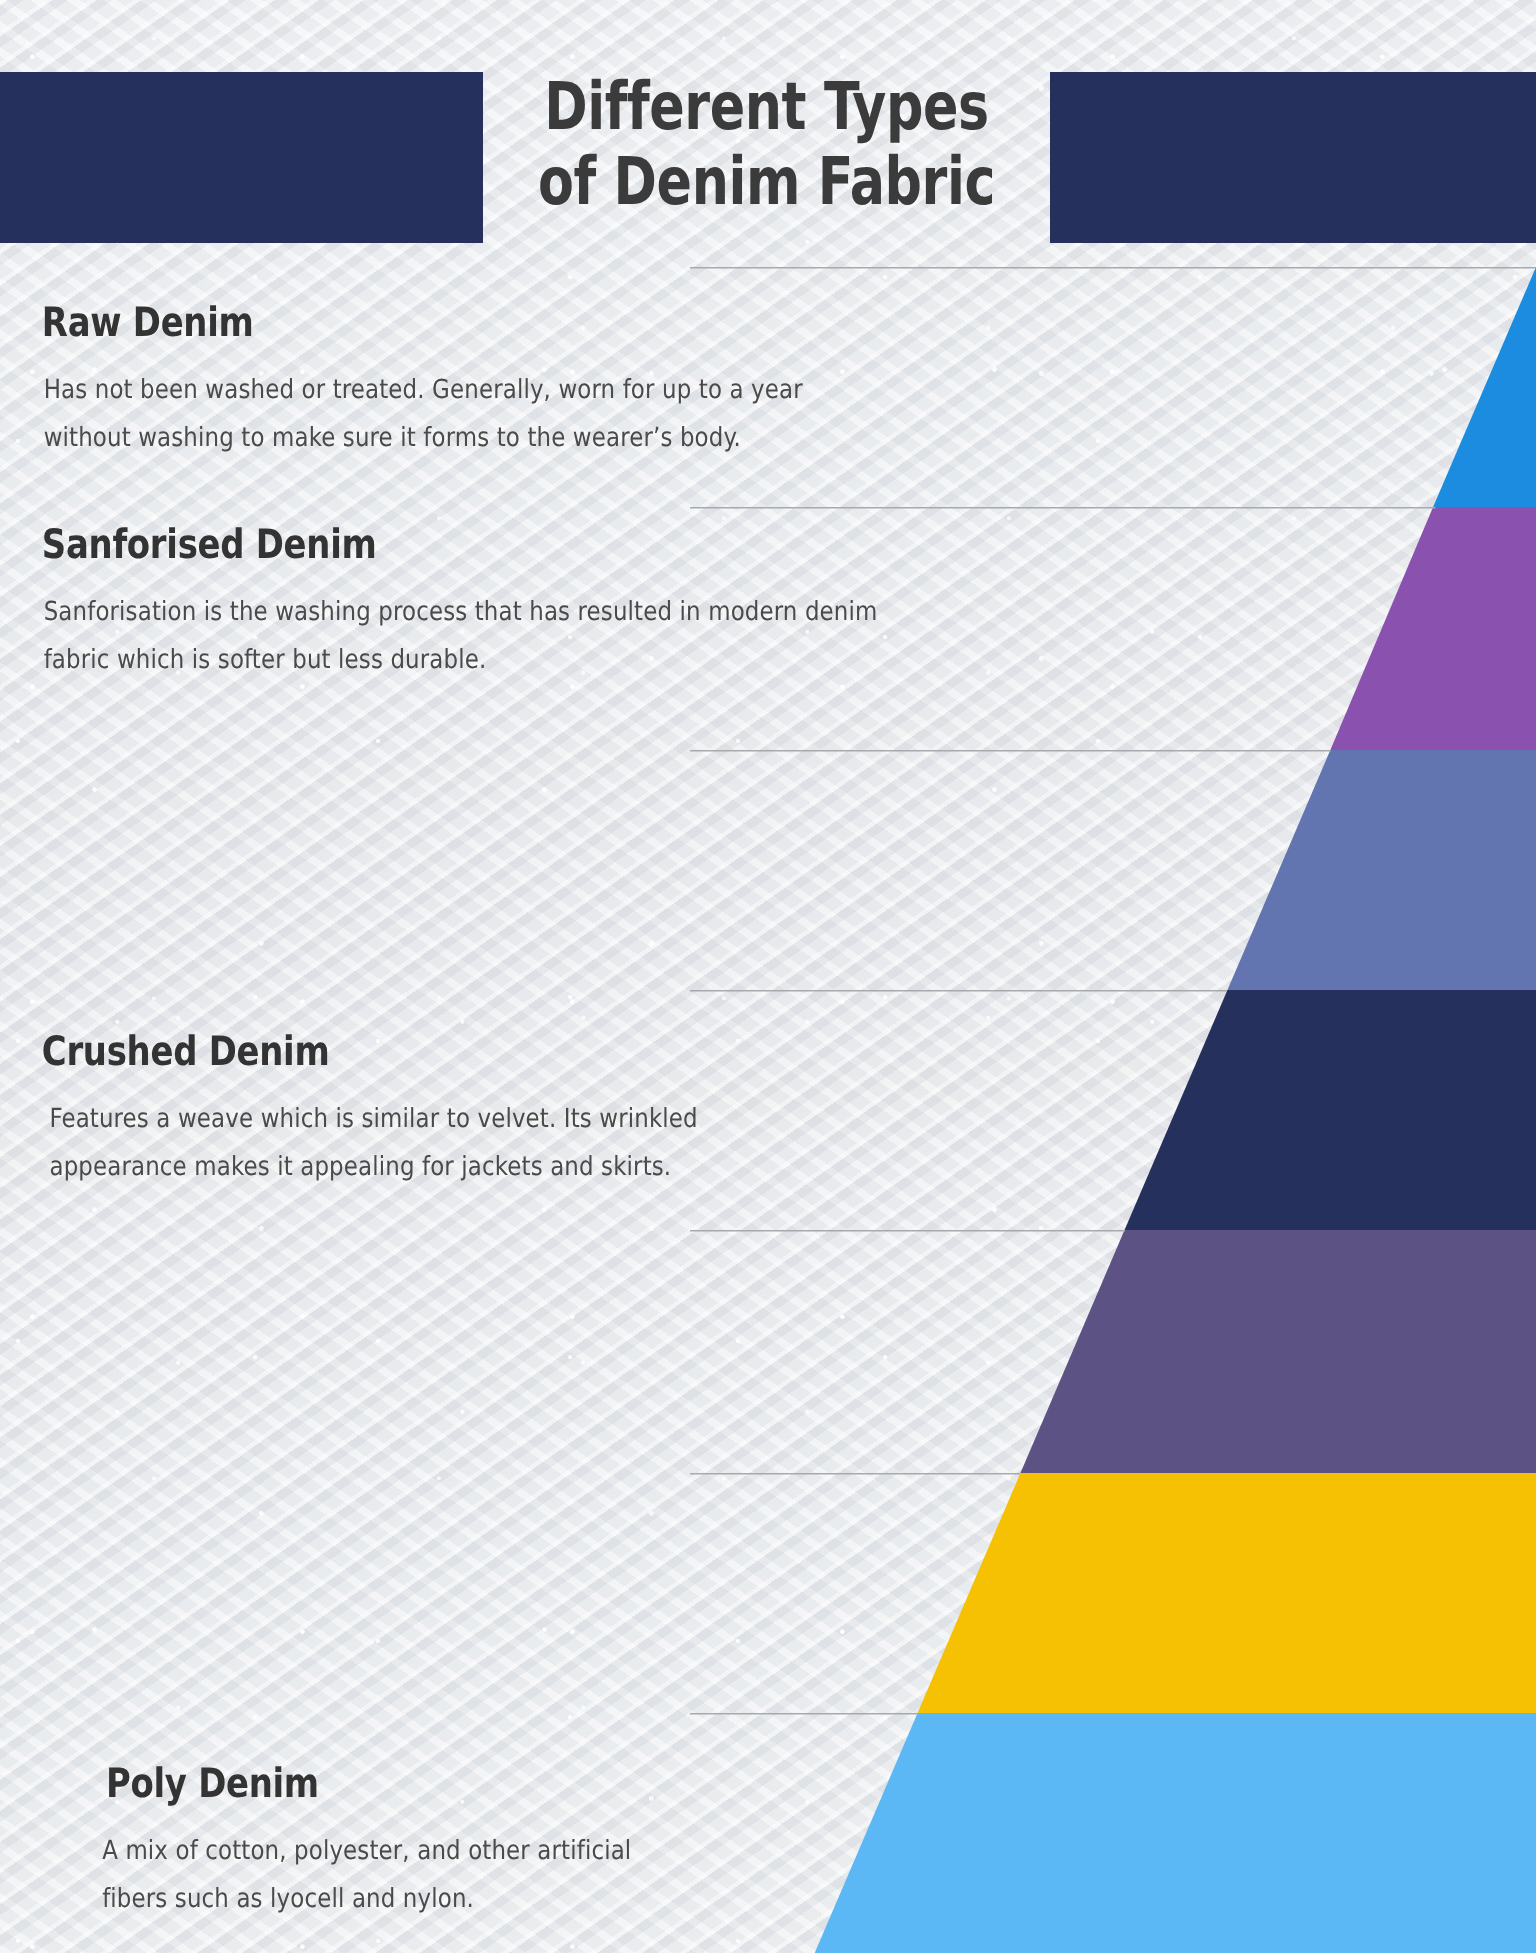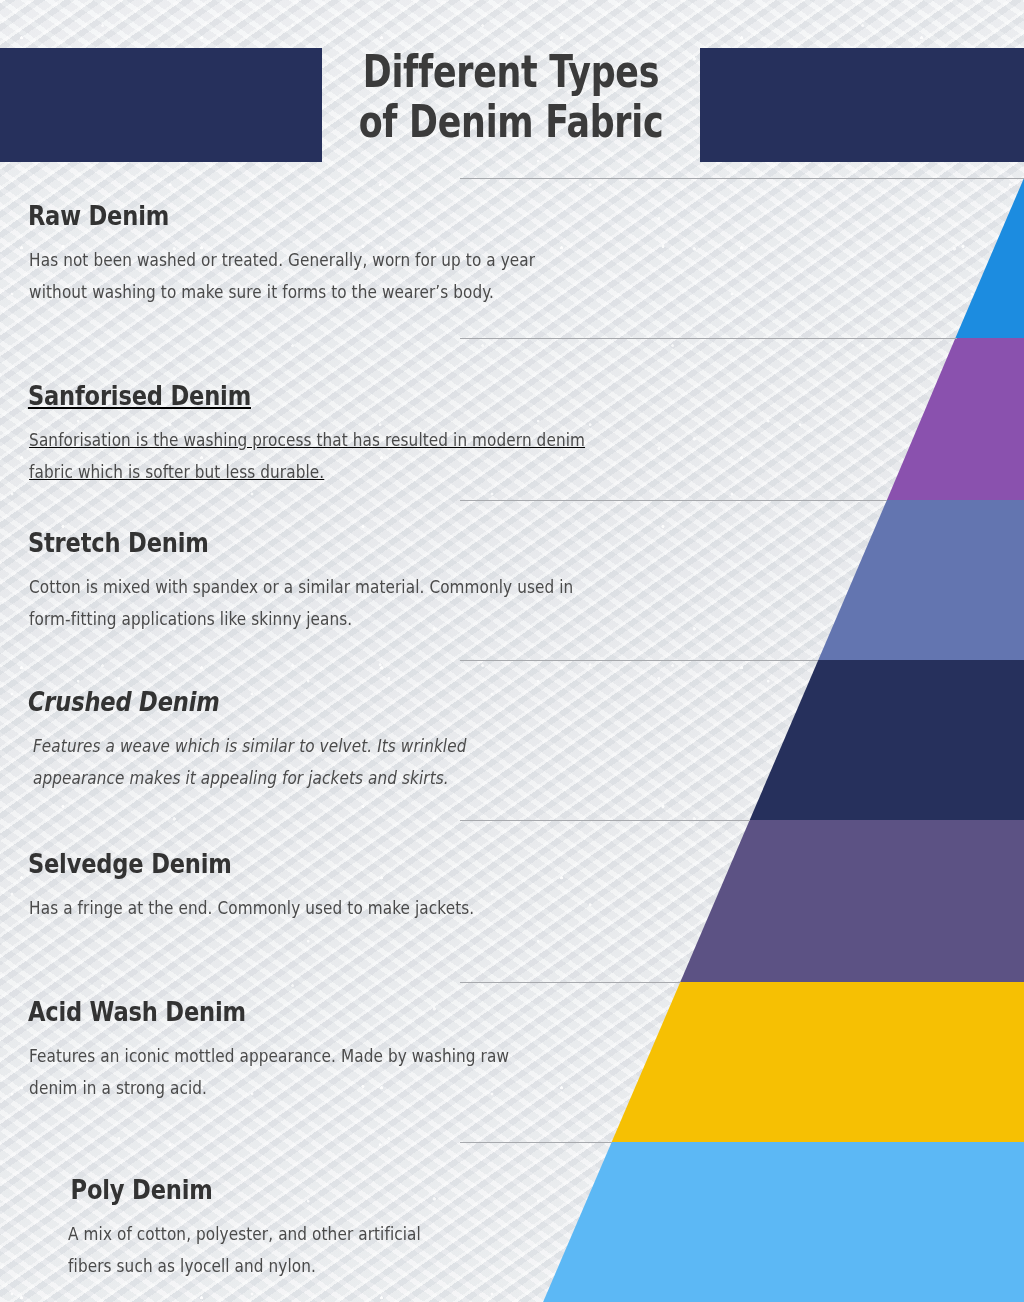--- a/index.html
+++ b/index.html
@@ -124,58 +124,38 @@
 <div id="sections">
 
   <div class="section" style="top:200px;">
     <div class="sec-title pad-left">Raw Denim</div>
     <div class="sec-body pad-left">
       <div>Has not been washed or treated. Generally, worn for up to a year</div>
       <div>without washing to make sure it forms to the wearer’s body.</div>
     </div>
   </div>
 
-  <div class="section" style="top:380px;text-decoration:underline;">
+  <div class="section" style="top:348px;">
     <div class="sec-title pad-left">Sanforised Denim</div>
     <div class="sec-body pad-left">
       <div>Sanforisation is the washing process that has resulted in modern denim</div>
       <div>fabric which is softer but less durable.</div>
     </div>
   </div>
 
-  <div class="section" style="top:527px;">
-    <div class="sec-title pad-left">Stretch Denim</div>
-    <div class="sec-body pad-left">
-      <div>Cotton is mixed with spandex or a similar material. Commonly used in</div>
-      <div>form-fitting applications like skinny jeans.</div>
-    </div>
-  </div>
 
-  <div class="section" style="top:686px;font-style:italic;">
+  <div class="section" style="top:686px;">
     <div class="sec-title pad-left">Crushed Denim</div>
     <div class="sec-body indent-body">
       <div>Features a weave which is similar to velvet. Its wrinkled</div>
       <div>appearance makes it appealing for jackets and skirts.</div>
     </div>
   </div>
 
-  <div class="section" style="top:848px;">
-    <div class="sec-title pad-left">Selvedge Denim</div>
-    <div class="sec-body pad-left">
-      <div>Has a fringe at the end. Commonly used to make jackets.</div>
-    </div>
-  </div>
 
-  <div class="section" style="top:996px;">
-    <div class="sec-title pad-left">Acid Wash Denim</div>
-    <div class="sec-body pad-left">
-      <div>Features an iconic mottled appearance. Made by washing raw</div>
-      <div>denim in a strong acid.</div>
-    </div>
-  </div>
 
   <div class="section" style="top:1174px;margin-left:39px;">
     <div class="sec-title indent-title">Poly Denim</div>
     <div class="sec-body pad-left">
       <div>A mix of cotton, polyester, and other artificial</div>
       <div>fibers such as lyocell and nylon.</div>
     </div>
   </div>
 
 </div>

